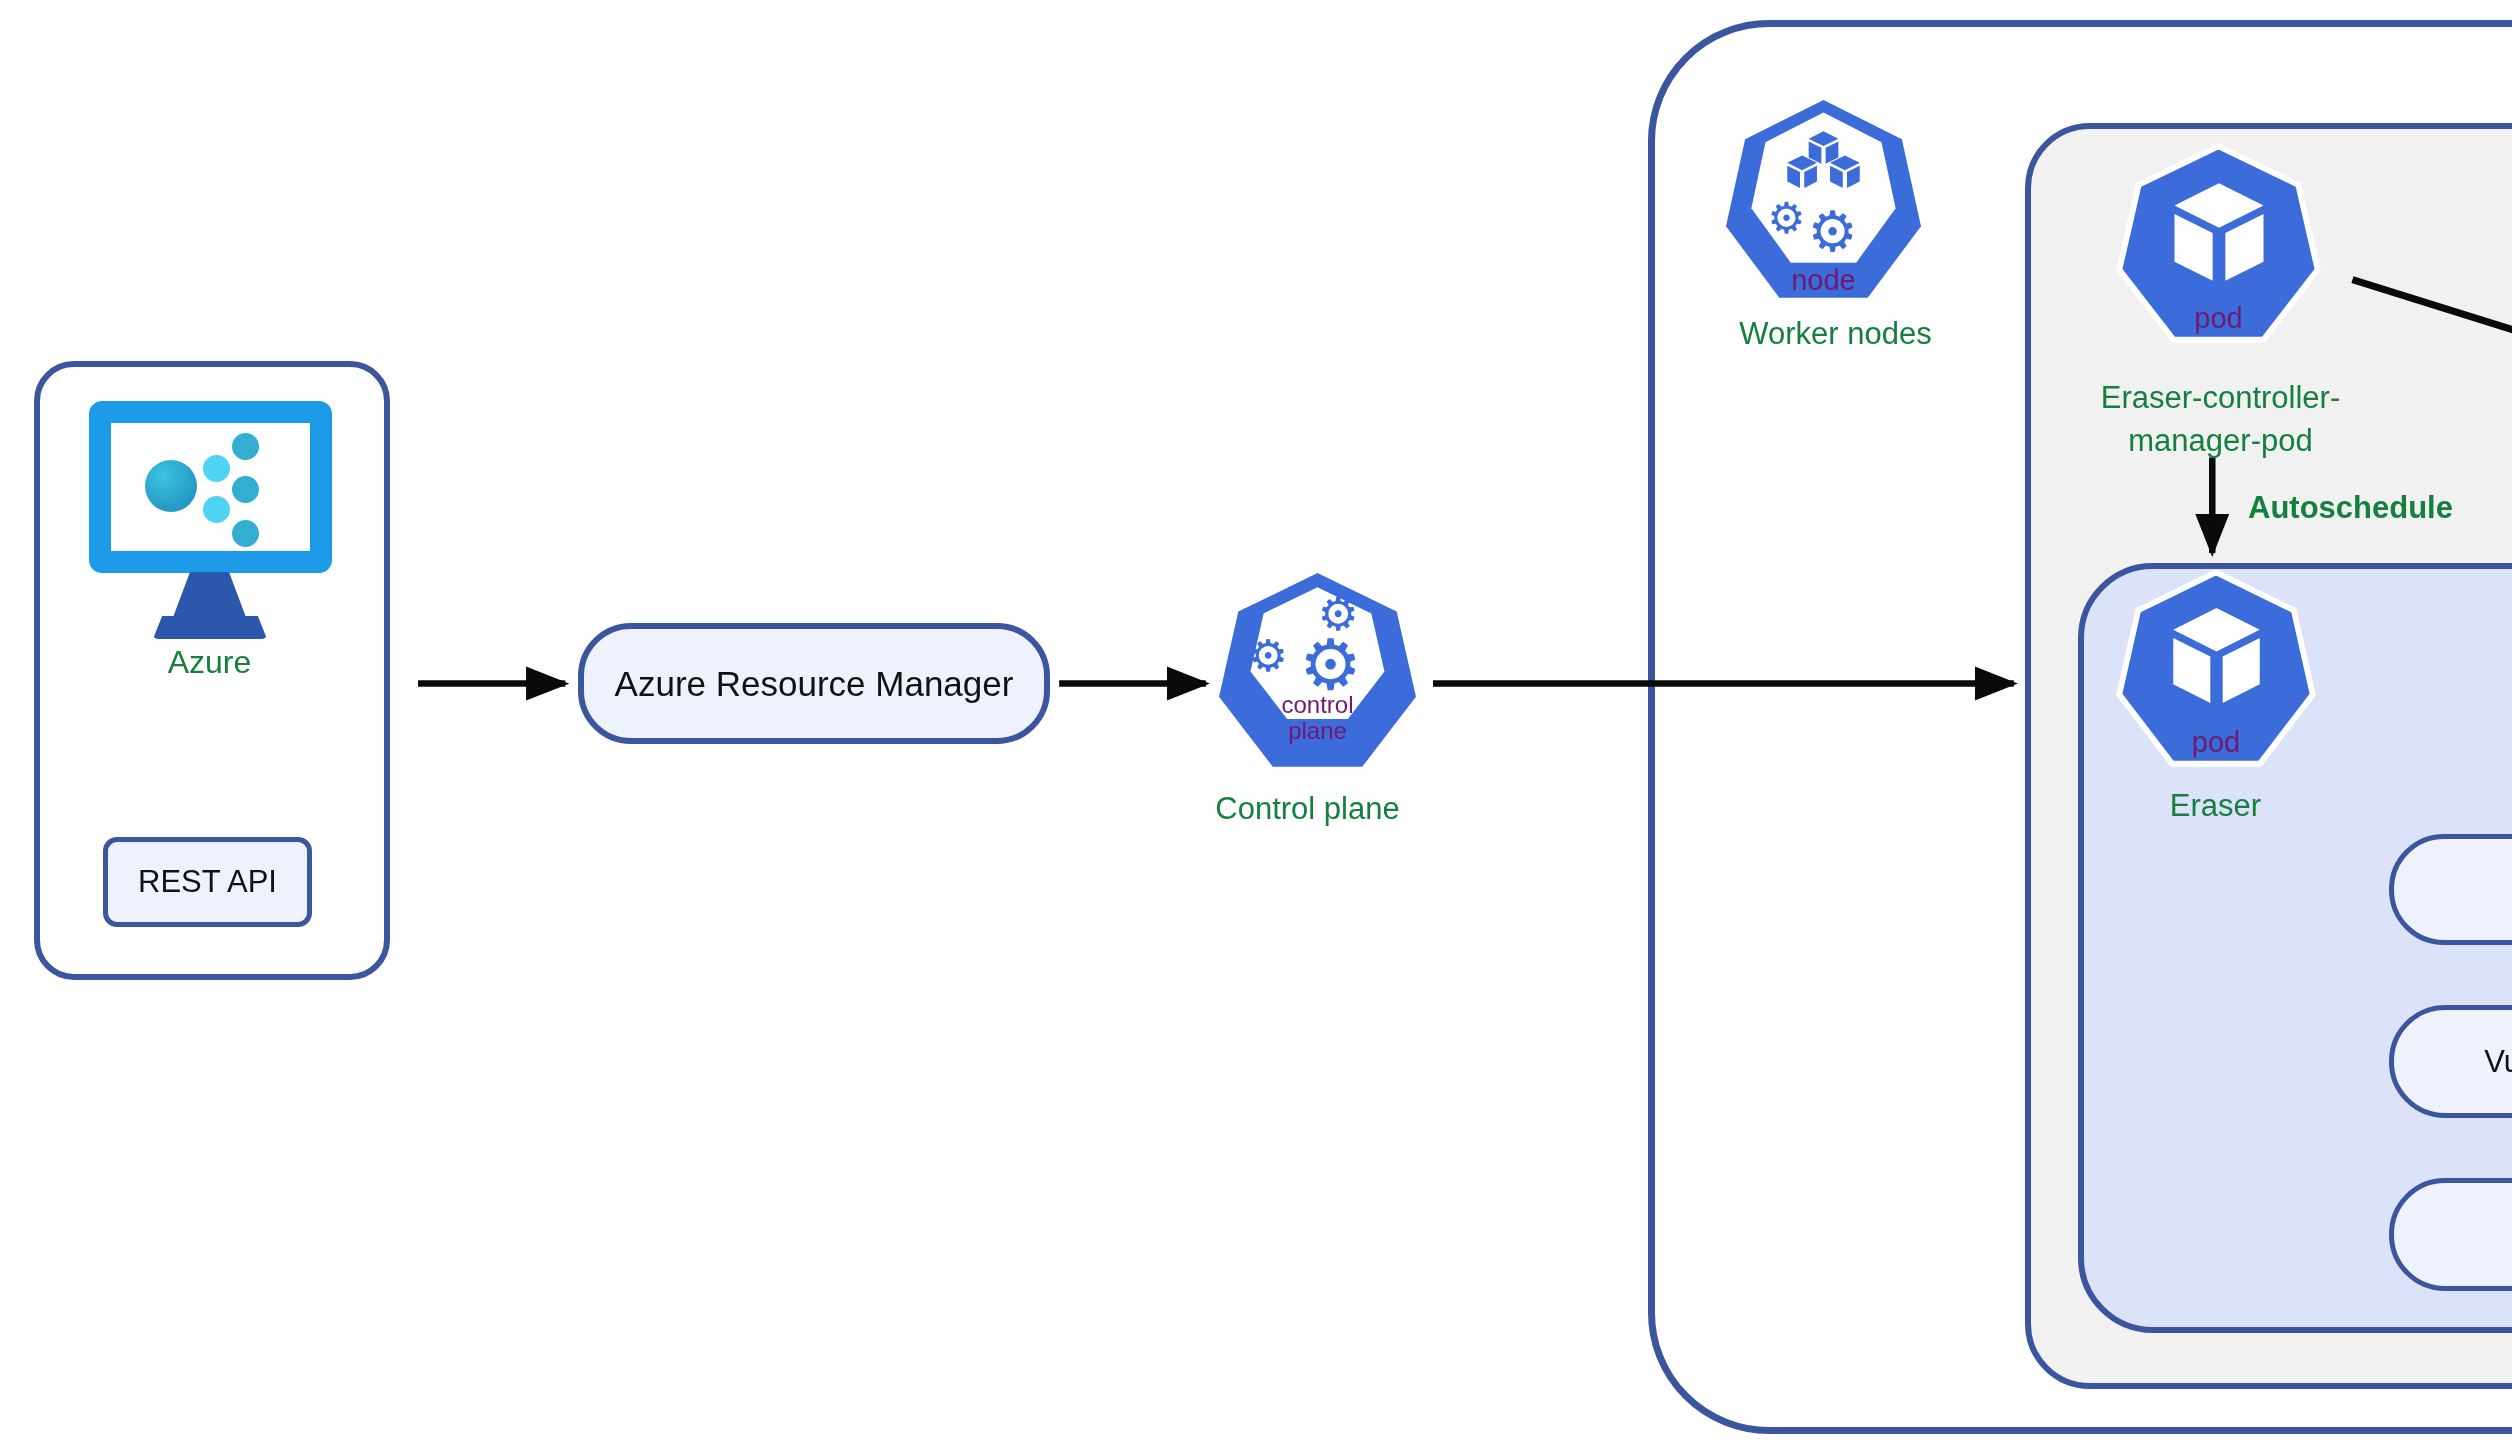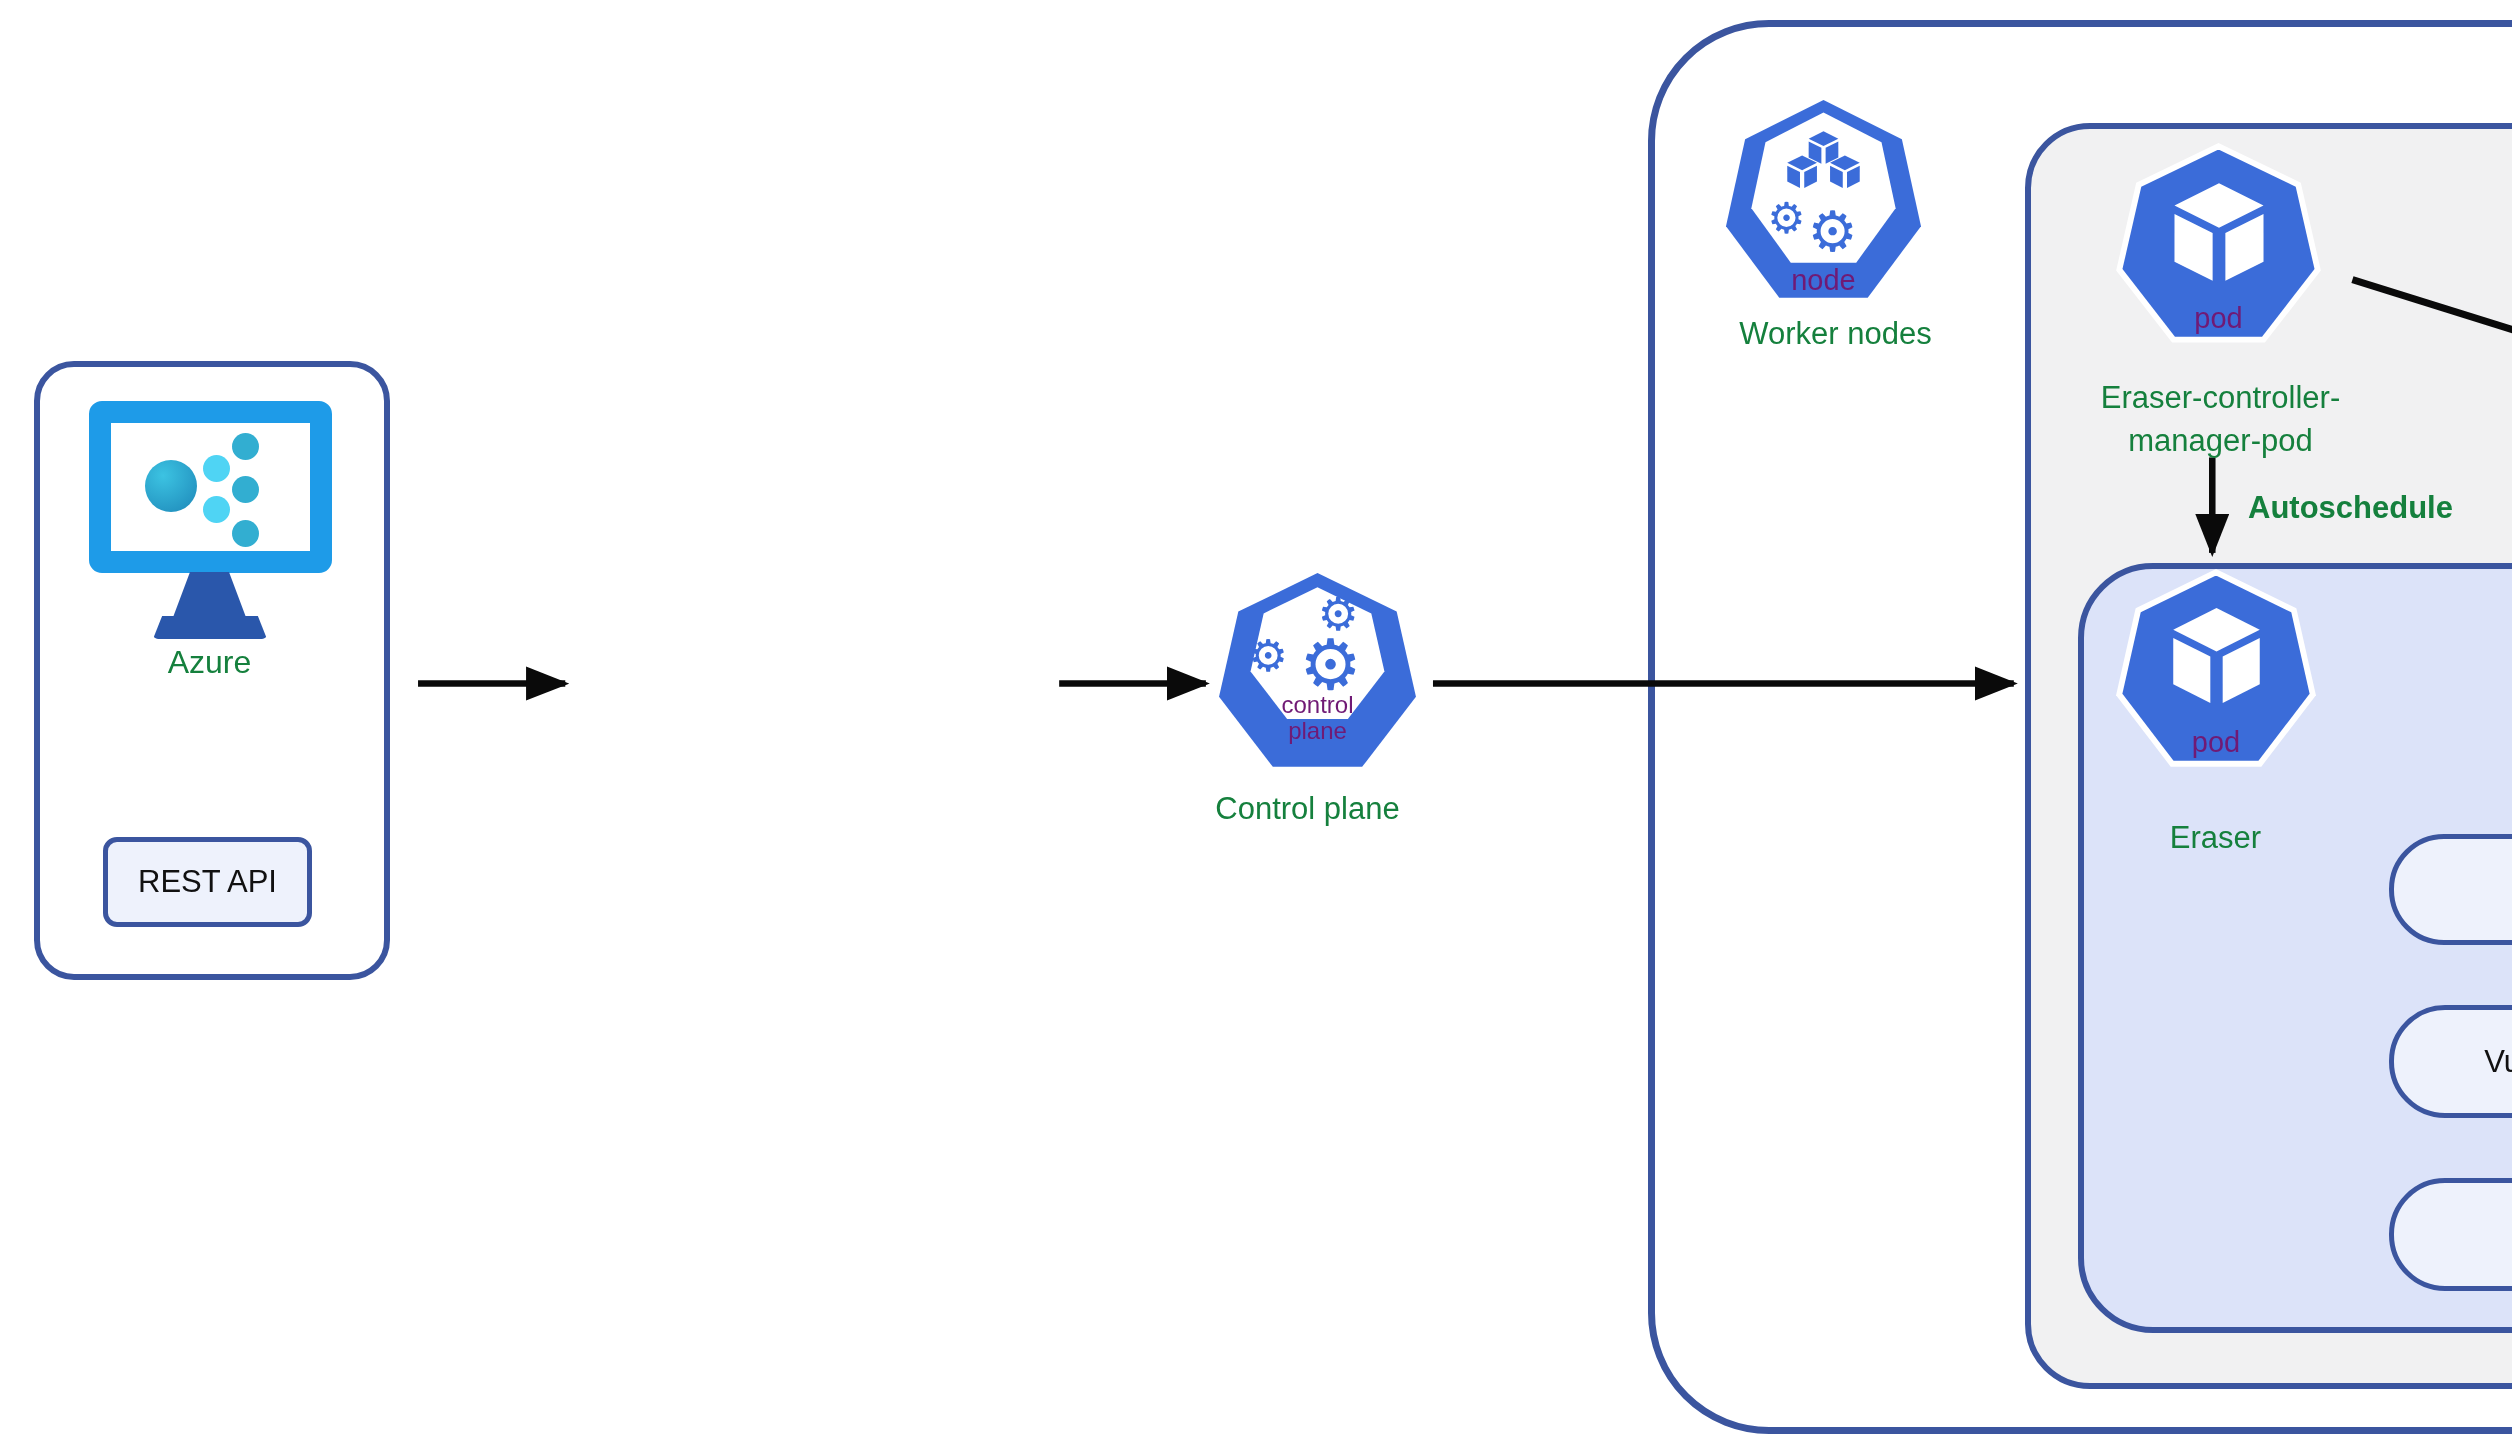--- a/index.html
+++ b/index.html
@@ -77,20 +77,21 @@
     <div class="dot" style="left:232px;top:433px;width:27px;height:27px;background:#32aed1;"></div>
     <div class="dot" style="left:232px;top:476px;width:27px;height:27px;background:#32aed1;"></div>
     <div class="dot" style="left:232px;top:520px;width:27px;height:27px;background:#32aed1;"></div>
     <div class="stand" style="left:172px;top:572px;width:75px;height:48px;clip-path:polygon(24% 0,76% 0,100% 100%,0% 100%);"></div>
     <div class="stand" style="left:153px;top:616px;width:114px;height:23px;clip-path:polygon(8% 0,92% 0,100% 100%,0 100%);border-radius:5px;"></div>
   </div>
   <div class="lbl" style="left:59px;top:641px;width:301px;font-size:32px;">Azure</div>
 
   <div class="pill" style="left:103px;top:837px;width:209px;height:90px;border-radius:14px;border-width:5px;">REST API</div>
 
+  <div class="pill" style="left:578px;top:623px;width:472px;height:121px;border-radius:53px;border-width:6.5px;font-size:35px;">Azure Resource Manager</div>
 
   <div class="abs" style="left:1216px;top:573px;width:203px;height:203px;">
     <div class="hepta hepta-blue" style="left:0;top:0;width:100%;height:100%;"></div>
     <div class="hepta hepta-inner-white" style="left:16%;top:7%;width:68%;height:68%;"></div>
     <span class="gear" style="left:50%;top:9%;font-size:46px;">⚙</span>
     <span class="gear" style="left:16%;top:30%;font-size:44px;">⚙</span>
     <span class="gear" style="left:41%;top:28%;font-size:70px;">⚙</span>
     <div class="icon-cap" style="bottom:16%;font-size:24px;line-height:26px;text-align:center;">
       <div>control</div>
       <div>plane</div>
@@ -149,20 +150,20 @@
     <div class="hepta hepta-blue" style="left:6.5px;top:6.5px;right:6.5px;bottom:6.5px;"></div>
     <svg class="abs" style="left:25%;top:17%;" width="103" height="103" viewBox="0 0 100 100">
       <g fill="#ffffff">
         <polygon points="50,4 92,25 50,46 8,25"></polygon>
           <polygon points="8,33 44,51 44,96 8,78"></polygon>
           <polygon points="92,33 56,51 56,96 92,78"></polygon>
       </g>
     </svg>
     <div class="icon-cap" style="bottom:9%;font-size:29px;">pod</div>
   </div>
-  <div class="lbl" style="left:2065px;top:784px;width:301px;margin-top:32px;">Eraser</div>
+  <div class="lbl" style="left:2065px;top:784px;width:301px;">Eraser</div>
 
   <div class="pill" style="left:2389px;top:834px;width:477px;height:111px;border-radius:55px;">Collector</div>
   <div class="pill" style="left:2389px;top:1005px;width:477px;height:113px;border-radius:56px;">Vulnerability scanner</div>
   <div class="pill" style="left:2389px;top:1178px;width:477px;height:113px;border-radius:56px;">Remover</div>
 
 </div>
 
 
 </body></html>

